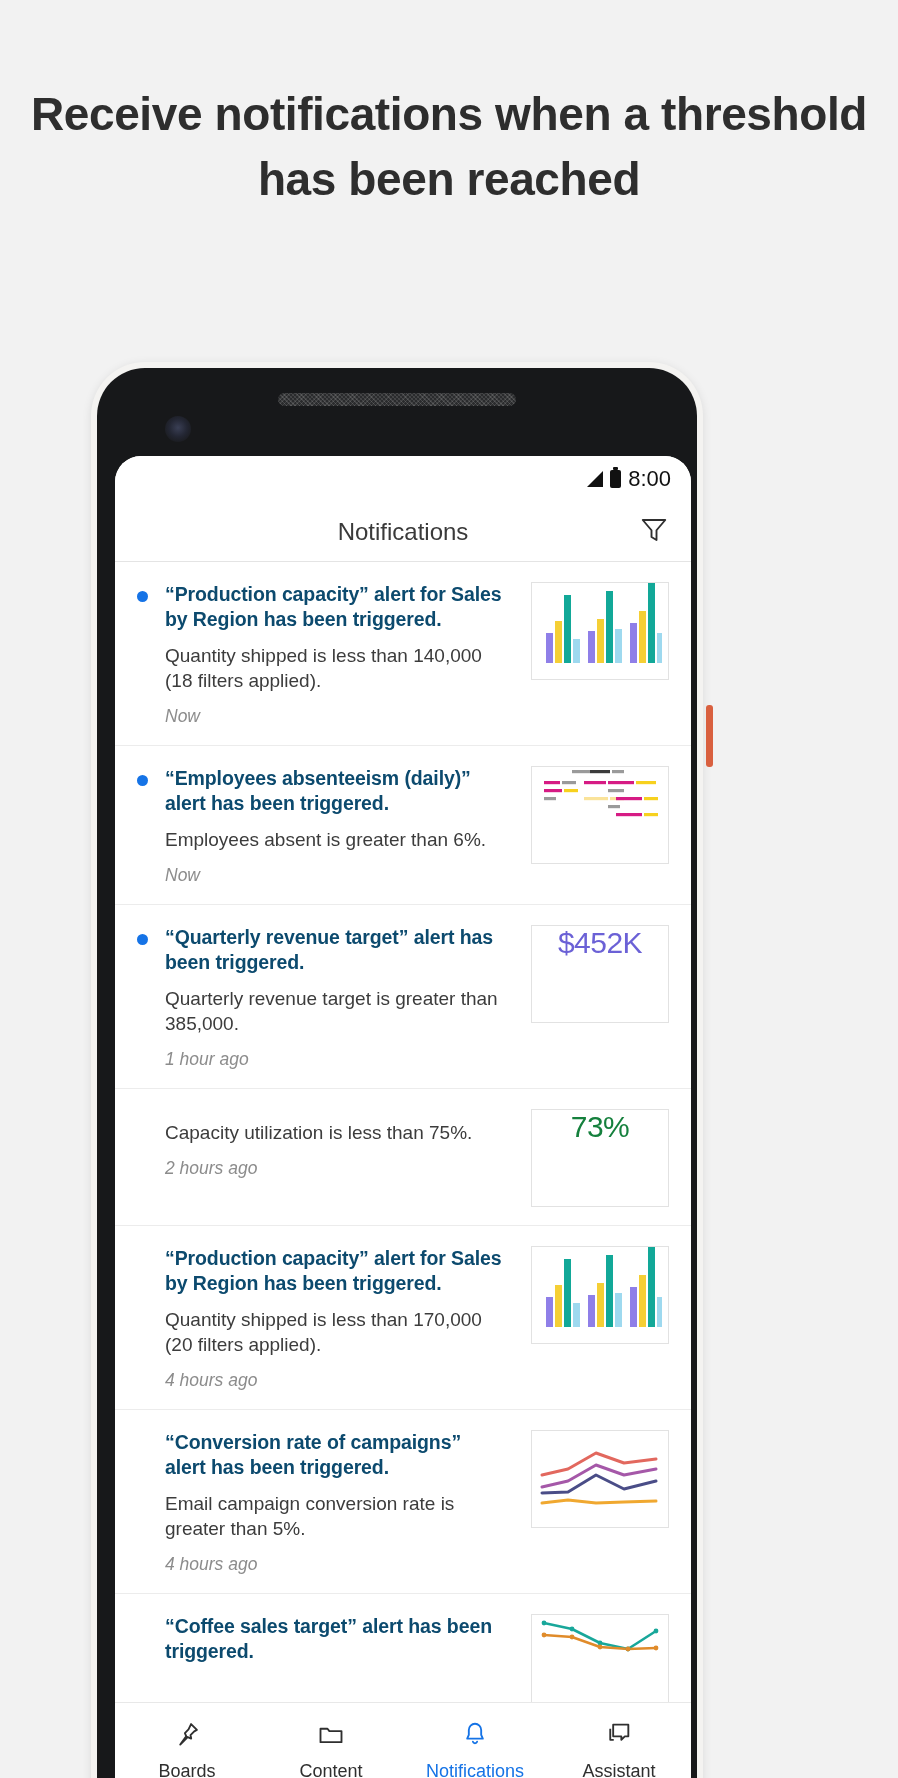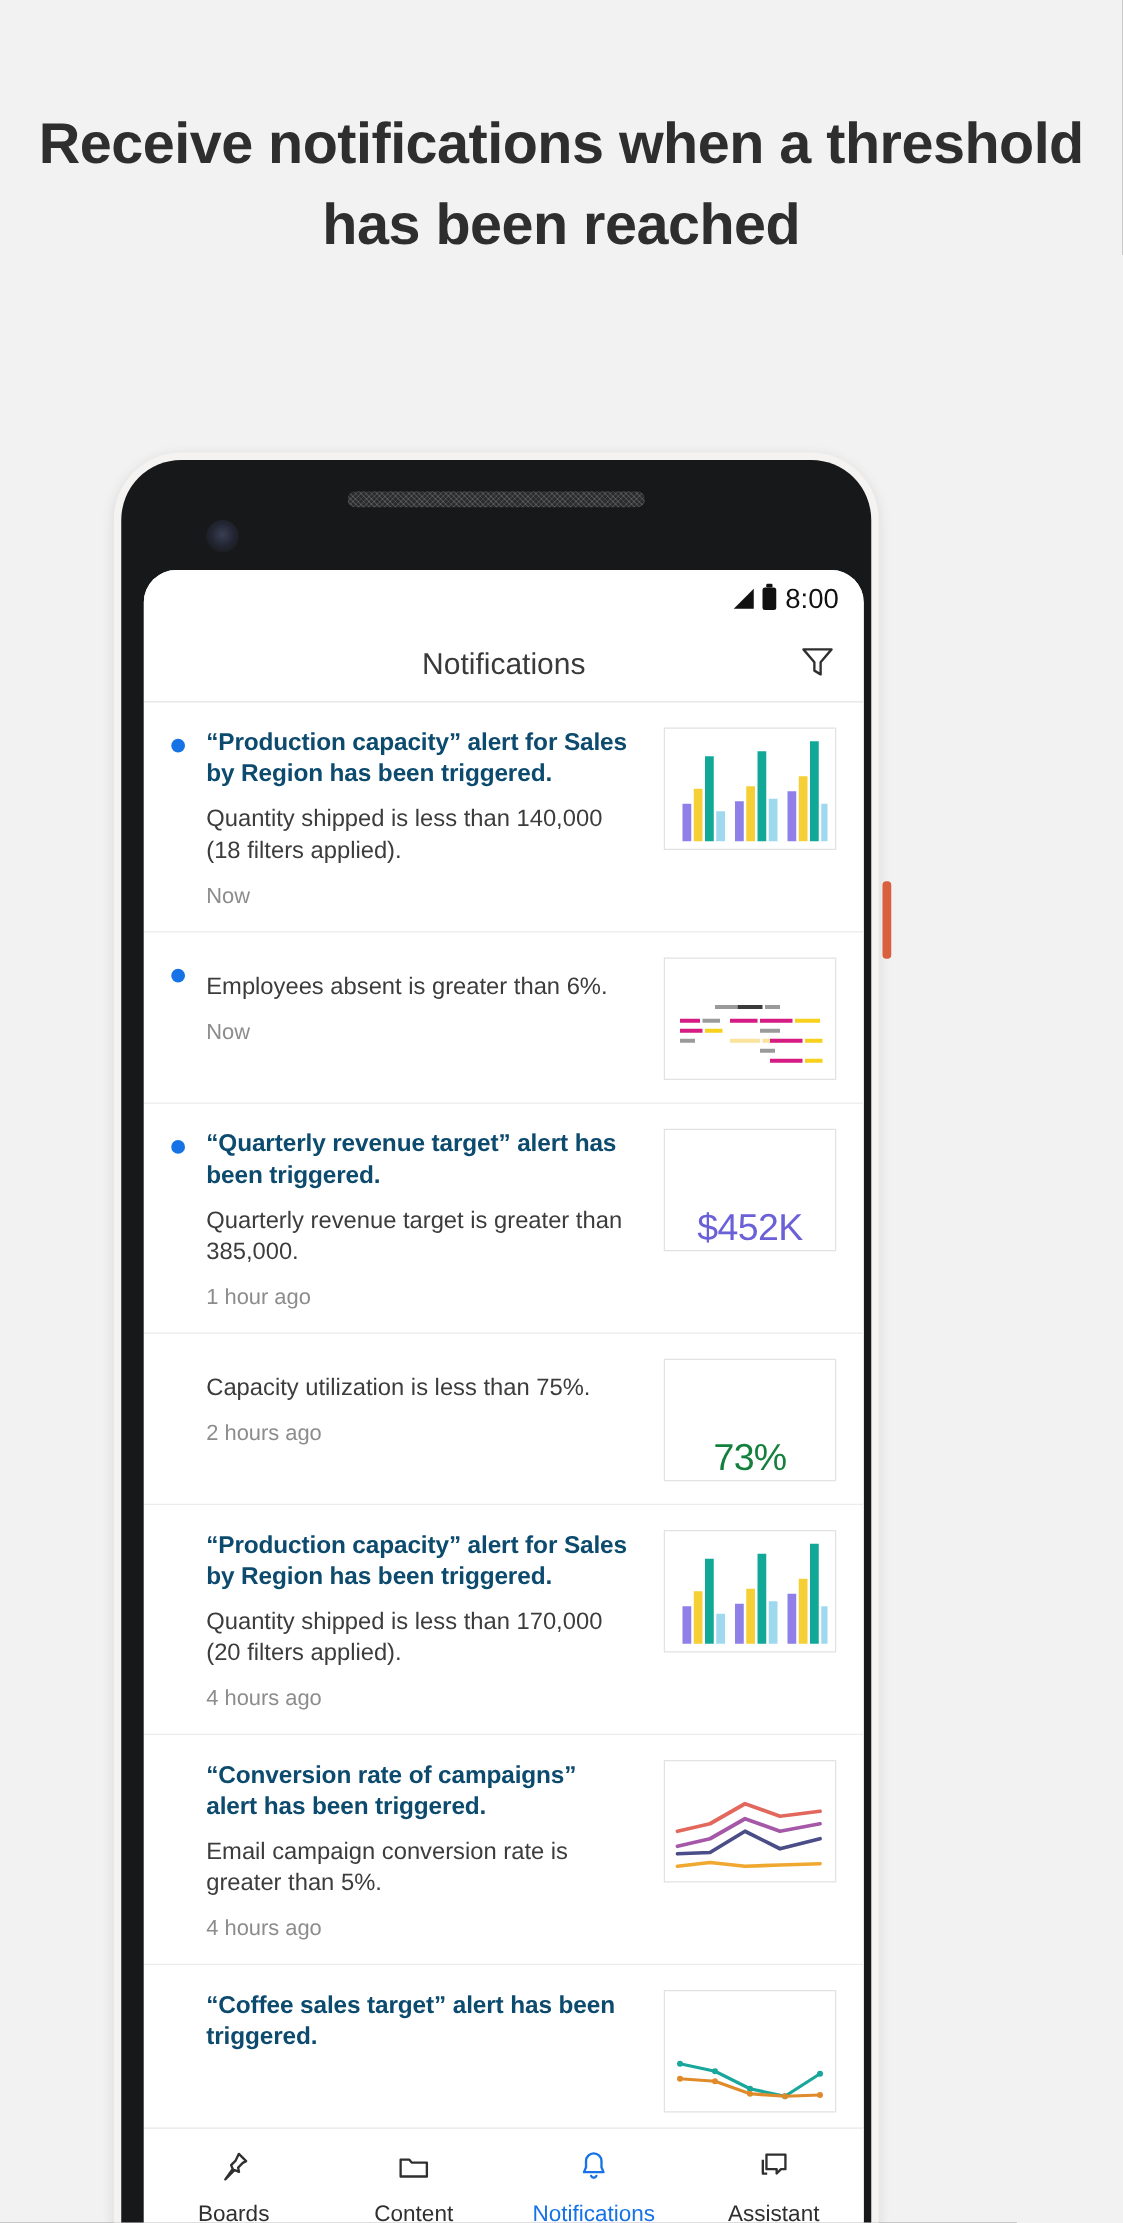--- a/index.html
+++ b/index.html
@@ -97,28 +97,28 @@
     gap: 10px;
   }
   .dot-col { width: 18px; flex: 0 0 18px; padding-top: 9px; }
   .dot { width: 11px; height: 11px; border-radius: 50%; background: #1573e6; }
   .notif-text { flex: 1 1 auto; min-width: 0; padding-right: 14px; }
   .n-title {
     font-size: 19.5px; font-weight: 700; color: #0c4a6e; line-height: 1.28;
     letter-spacing: -0.1px;
   }
   .n-desc { font-size: 19px; color: #3c3c3c; line-height: 1.32; margin-top: 11px; }
-  .n-time { font-size: 17.5px; color: #8c8c8c; margin-top: 13px; }
+  .n-time { font-size: 17.5px; color: #8c8c8c; margin-top: 13px; font-style: italic; }
 
   .thumb {
     flex: 0 0 auto;
     width: 138px; height: 98px;
     border: 1px solid #e2e2e2;
     background: #fff;
-    display: flex; align-items: flex-end; justify-content: center;
+    display: flex; align-items: flex-start; justify-content: center;
     overflow: hidden;
   }
   .thumb svg { display: block; }
   .kpi { font-size: 30px; font-weight: 400; letter-spacing: -0.5px; }
 
   
   .bottomnav {
     flex: 0 0 96px; height: 96px;
     display: flex; align-items: stretch;
     border-top: 1px solid #e8e8e8; background: #fff;
@@ -190,20 +190,21 @@
                   <rect x="110" y="-6" width="7" height="86" fill="#12a898"></rect>
                   <rect x="119" y="50" width="7" height="30" fill="#9ed9ef"></rect>
                 </svg>
               </div>
             </div>
             <div class="notif">
               <div class="dot-col">
                 <div class="dot"></div>
               </div>
               <div class="notif-text">
+                <div class="n-title">“Employees absenteeism (daily)” alert has been triggered.</div>
                 <div class="n-desc">Employees absent is greater than 6%.</div>
                 <div class="n-time">Now</div>
               </div>
               <div class="thumb">
                 <svg width="124" height="62" viewBox="0 0 124 62">
                   <rect x="34" y="3" width="18" height="3.2" fill="#9a9a9a"></rect>
                   <rect x="52" y="3" width="20" height="3.2" fill="#3b3b3b"></rect>
                   <rect x="74" y="3" width="12" height="3.2" fill="#9a9a9a"></rect>
                   <rect x="6" y="14" width="16" height="3.2" fill="#d61b84"></rect>
                   <rect x="24" y="14" width="14" height="3.2" fill="#9a9a9a"></rect>

